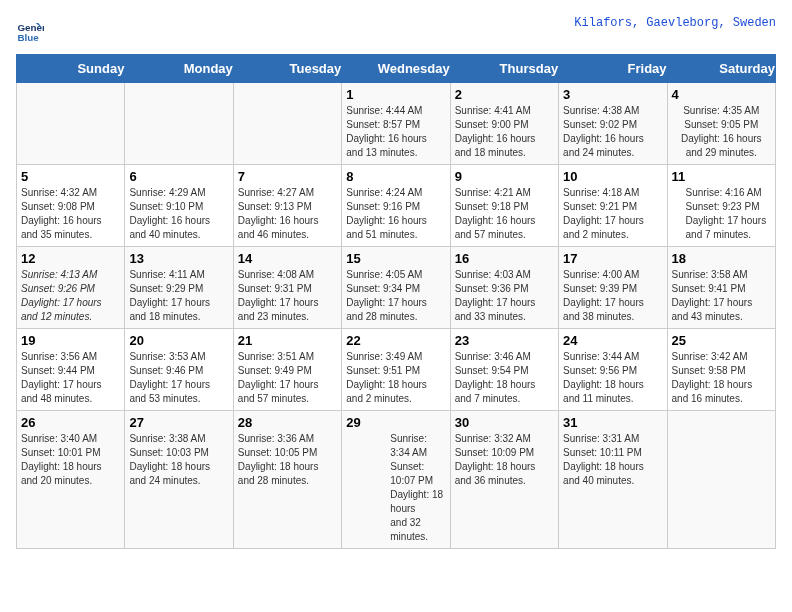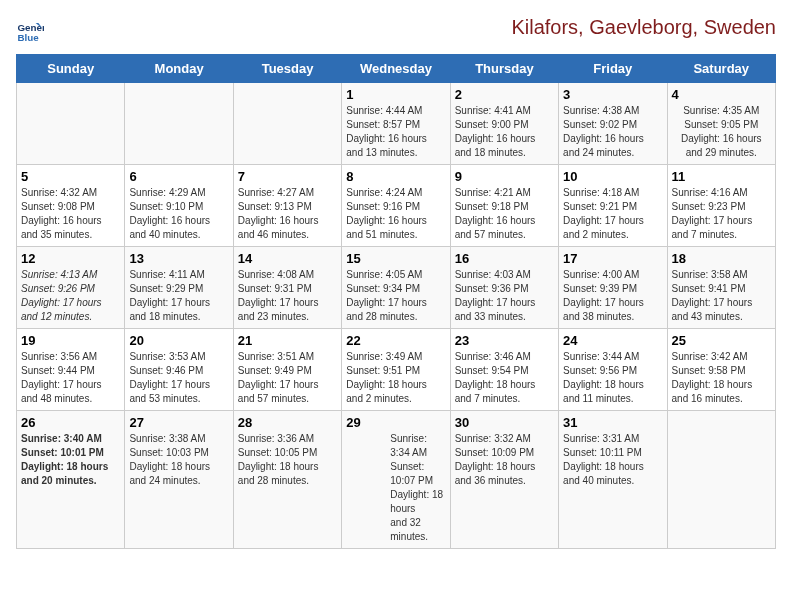--- a/index.html
+++ b/index.html
@@ -27,33 +27,34 @@
     }
     .title-area {
       text-align: right;
     }
     .calendar-title {
       font-size: 36px;
       font-weight: bold;
       color: #1a3a6b;
     }
     .calendar-subtitle {
-      font-size: 20px;
-      color: #7f1d1d;
+      font-size: 12px;
+      color: #1d4ed8;
+      font-family: Liberation Mono, monospace;
     }
     table {
       width: 100%;
       border-collapse: collapse;
       font-size: 11px;
     }
     thead tr th {
       background-color: #2e6db4;
       color: #fff;
-      padding: 6px 16px;
-      text-align: center;
+      padding: 6px 0;
+      text-align: right;
       font-size: 13px;
       font-weight: bold;
       border: 1px solid #2e6db4;
     }
     tbody tr td {
       border: 1px solid #ccc;
       vertical-align: top;
       padding: 4px;
       width: 108px;
       min-height: 80px;
@@ -180,21 +181,21 @@
         </td>
         <td>
           <div class="day-number">10</div>
           <div class="day-info" style="white-space: pre-line;">Sunrise: 4:18 AM
 Sunset: 9:21 PM
 Daylight: 17 hours
 and 2 minutes.</div>
         </td>
         <td>
           <div class="day-number">11</div>
-          <div class="day-info" style="white-space: pre-line;">Sunrise: 4:16 AM
+          <div class="day-info" style="white-space: pre-line; margin-left: 14px;">Sunrise: 4:16 AM
 Sunset: 9:23 PM
 Daylight: 17 hours
 and 7 minutes.</div>
         </td>
       </tr>
       <tr>
         <td>
           <div class="day-number">12</div>
           <div class="day-info" style="white-space: pre-line; font-style: italic;">Sunrise: 4:13 AM
 Sunset: 9:26 PM
@@ -291,21 +292,21 @@
           <div class="day-number">25</div>
           <div class="day-info" style="white-space: pre-line;">Sunrise: 3:42 AM
 Sunset: 9:58 PM
 Daylight: 18 hours
 and 16 minutes.</div>
         </td>
       </tr>
       <tr>
         <td>
           <div class="day-number">26</div>
-          <div class="day-info" style="white-space: pre-line; font-weight: bold;">Sunrise: 3:40 AM
+          <div class="day-info" style="white-space: pre-line;">Sunrise: 3:40 AM
 Sunset: 10:01 PM
 Daylight: 18 hours
 and 20 minutes.</div>
         </td>
         <td>
           <div class="day-number">27</div>
           <div class="day-info" style="white-space: pre-line;">Sunrise: 3:38 AM
 Sunset: 10:03 PM
 Daylight: 18 hours
 and 24 minutes.</div>

